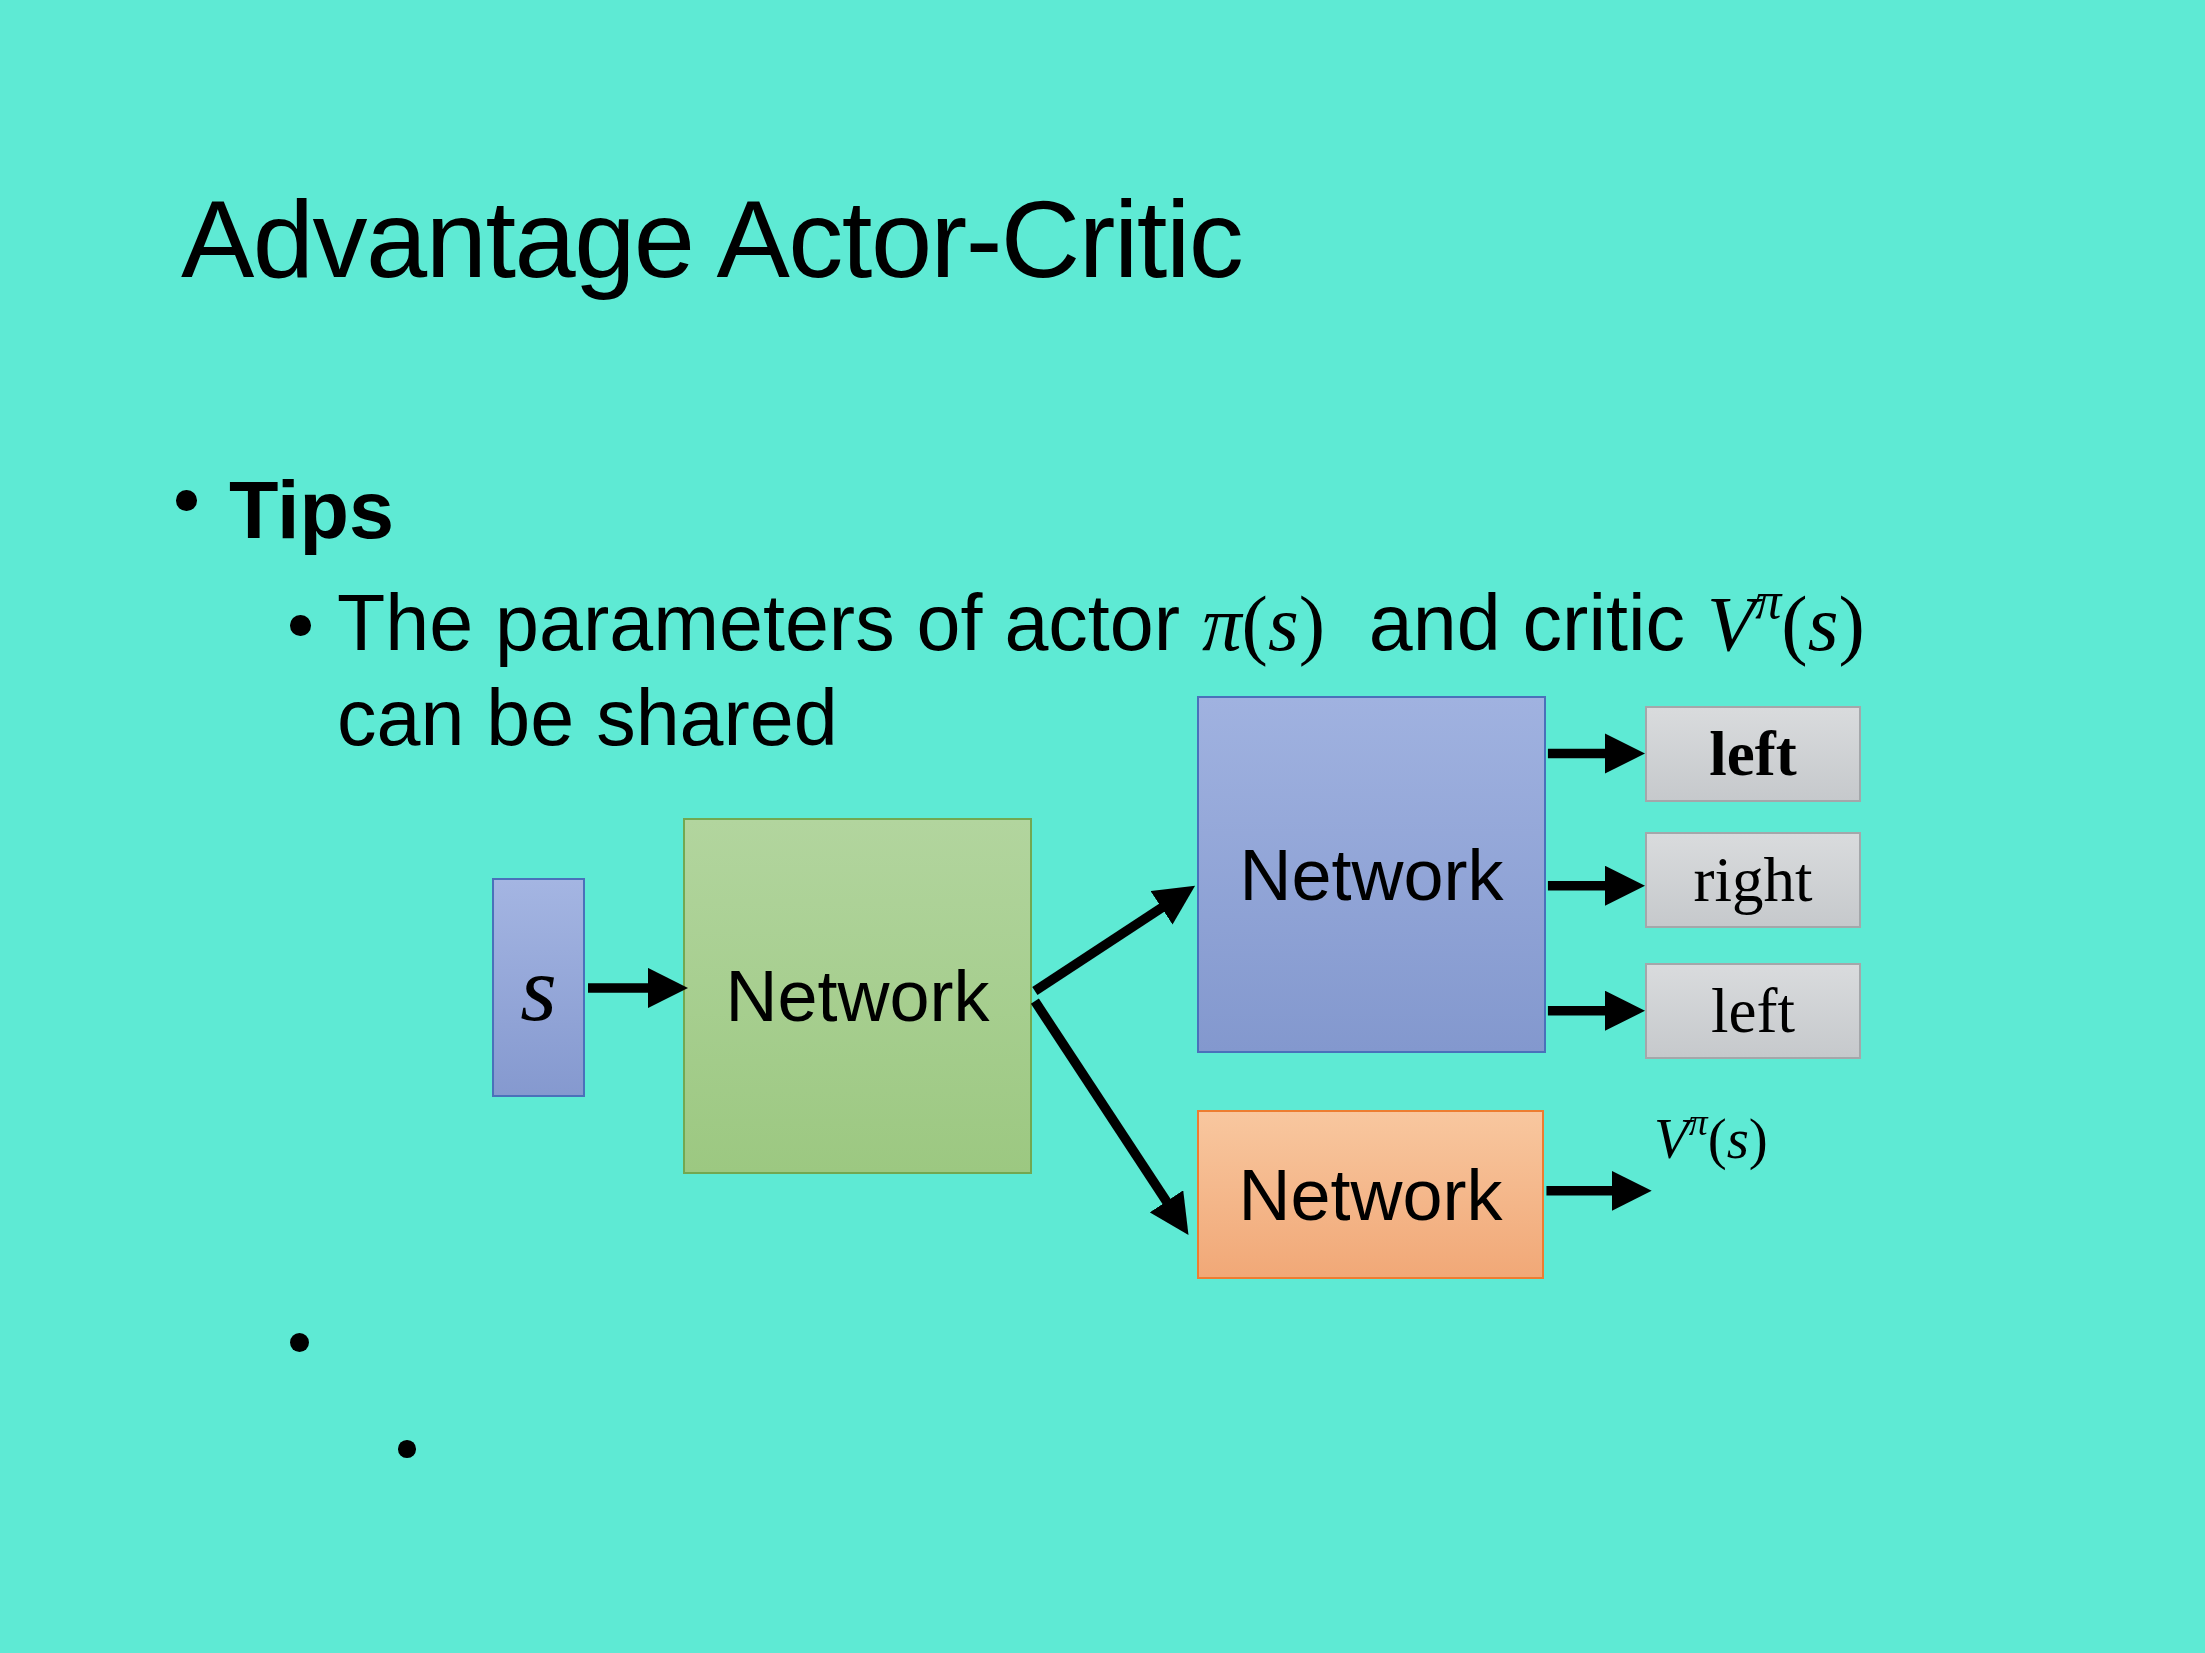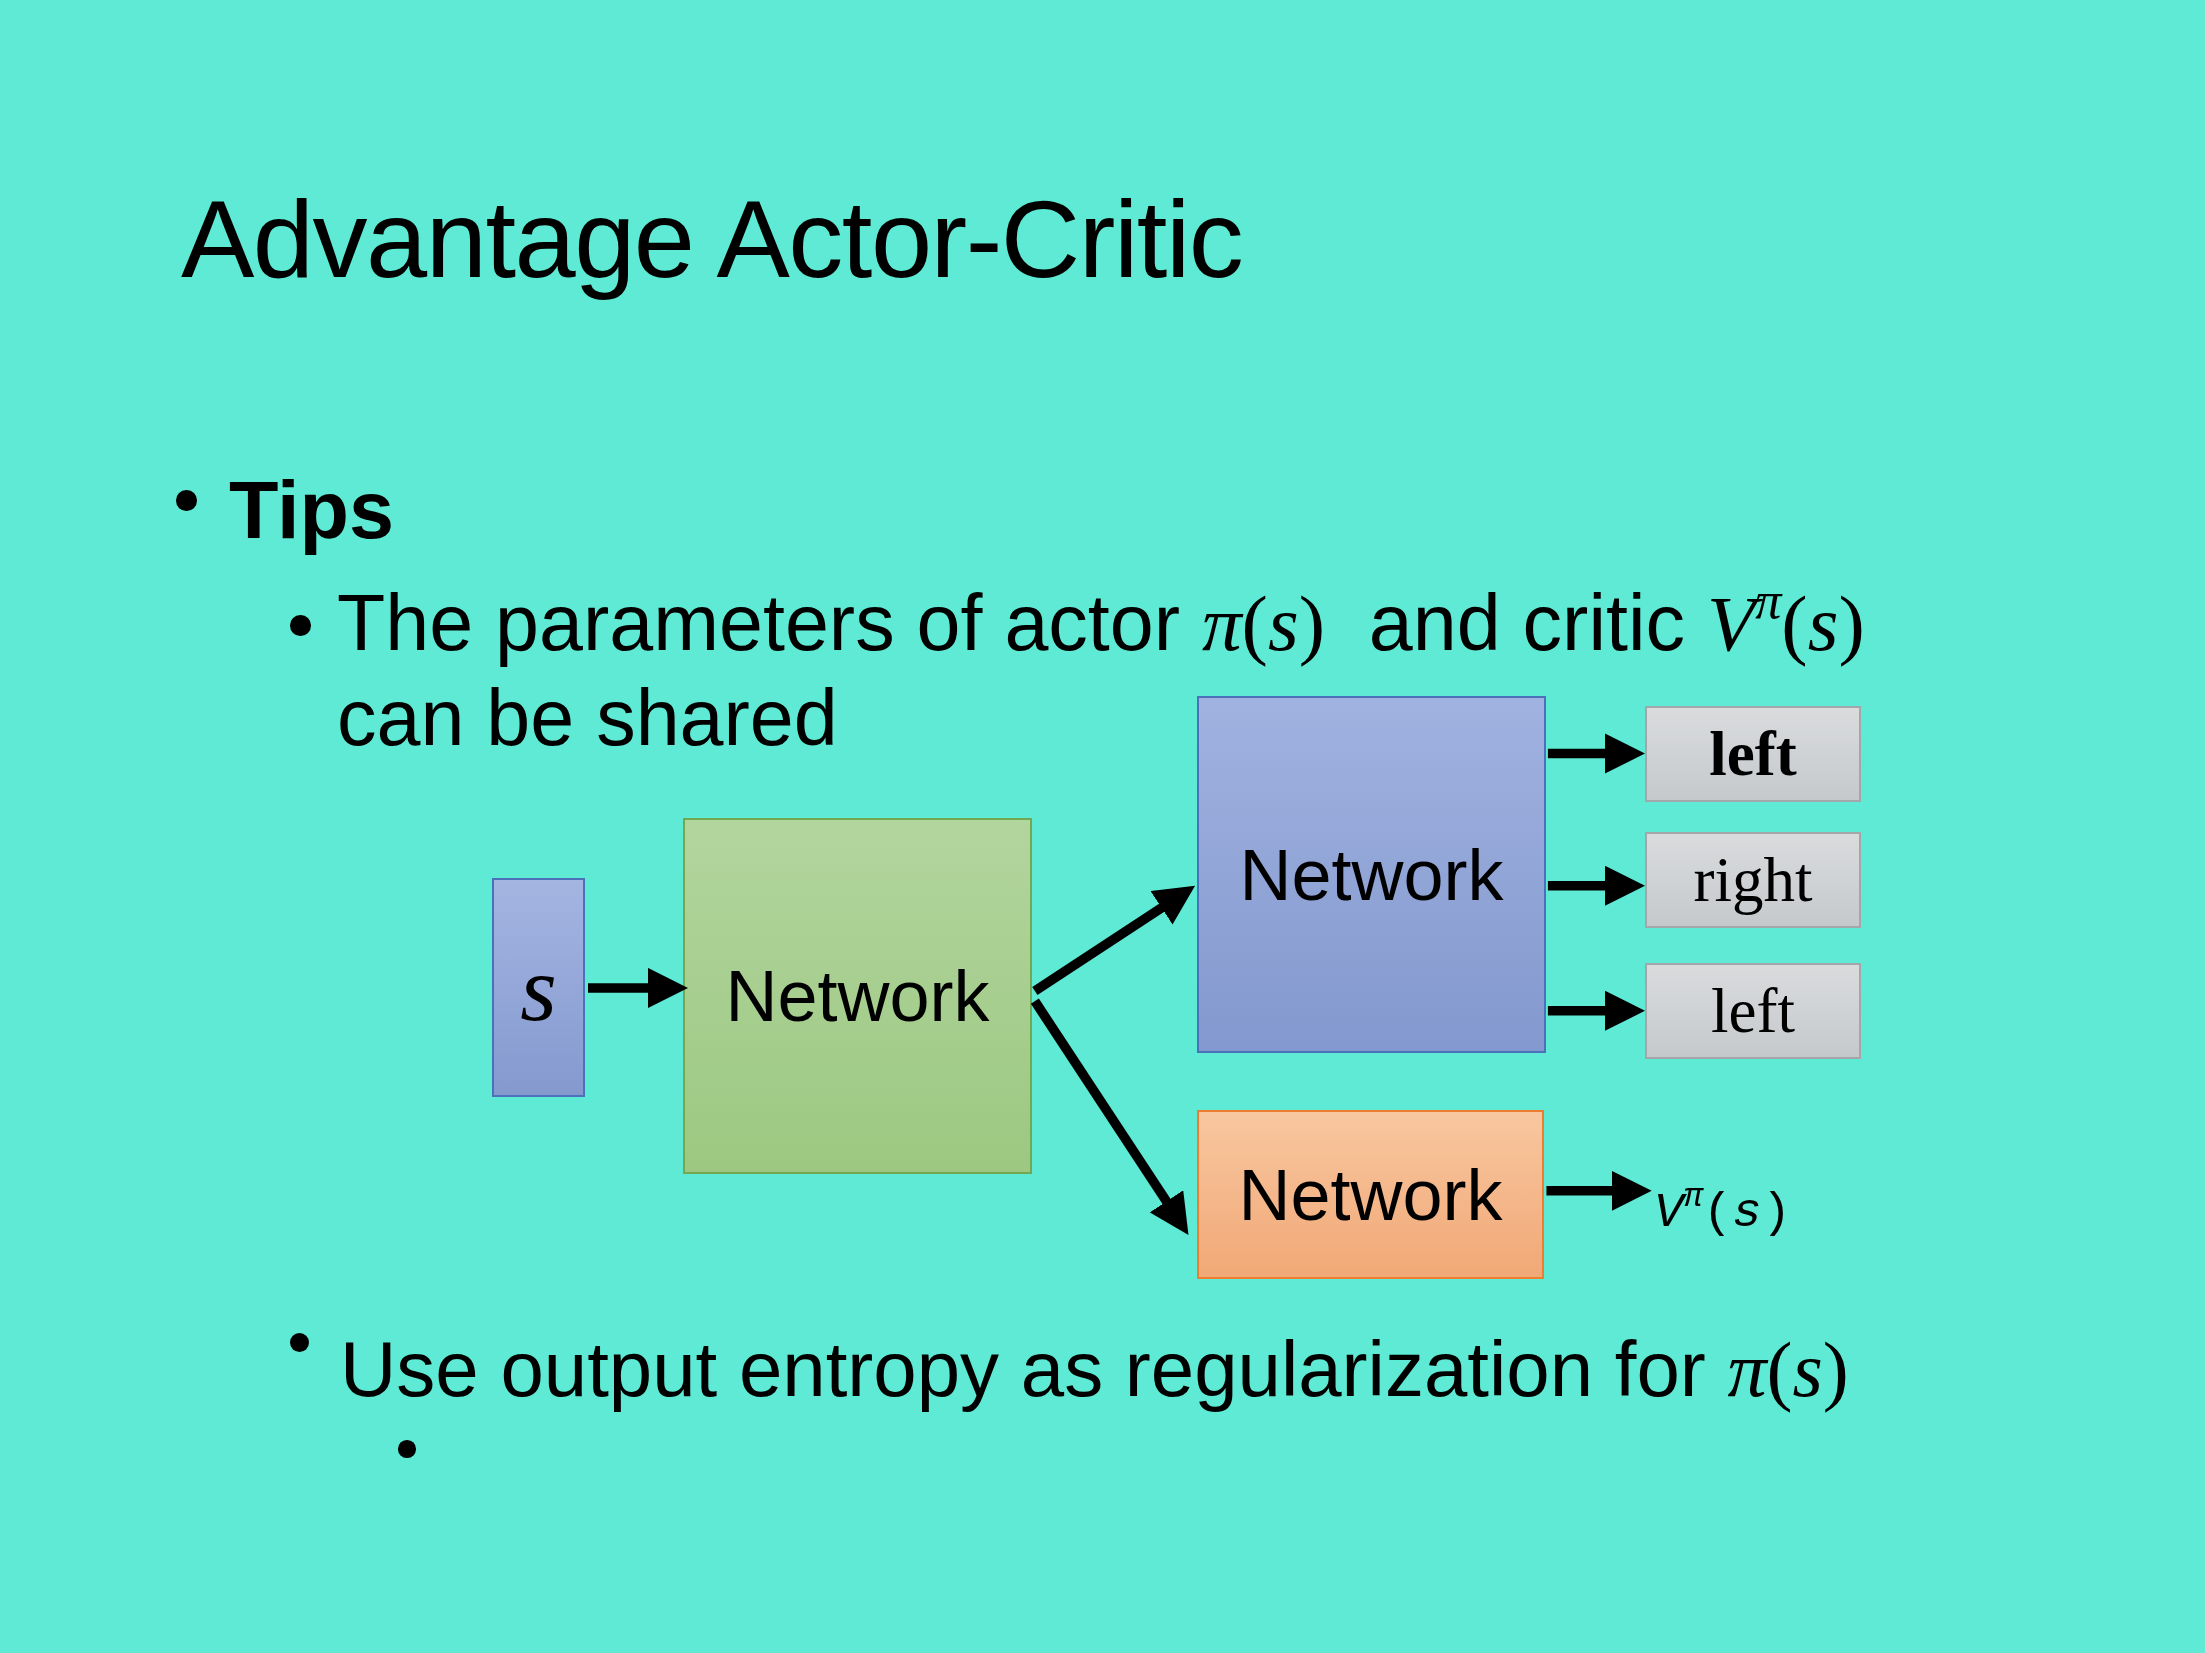--- a/index.html
+++ b/index.html
@@ -42,22 +42,22 @@
     border:2.9px solid #ed7d31;
   }
   .net-label{font-size:72px;font-family:Liberation Sans, sans-serif;}
   .action-box{
     left:1645px;width:216px;height:96px;
     background:linear-gradient(180deg,#d9dbdd 0%,#c6c9cc 100%);
     border:2.9px solid #a4a7aa;
     font-family:"Liberation Serif","DejaVu Serif",serif;font-size:63px;
   }
   .value-formula{
-    position:absolute;left:1654px;top:1179px;font-size:49px;
-    font-family:Liberation Mono, monospace;
+    position:absolute;left:1654px;top:1100px;font-size:57px;
+    font-family:Liberation Serif, serif;
   }
   svg.arrows{position:absolute;left:0;top:0;}
   svg.arrows line{stroke:#000;stroke-width:13;}
 </style>
 </head>
 <body>
 
 <div class="slide">
 
   <div class="title">Advantage Actor-Critic</div>
@@ -105,18 +105,17 @@
     <line x1="800" y1="1344" x2="898" y2="1344" marker-end="url(#ah)"></line>
     <line x1="1408" y1="1348" x2="1594" y2="1226" marker-end="url(#ah)"></line>
     <line x1="1408" y1="1362" x2="1596" y2="1648" marker-end="url(#ah)"></line>
     <line x1="2106" y1="1025" x2="2200" y2="1025" marker-end="url(#ah)"></line>
     <line x1="2106" y1="1205" x2="2200" y2="1205" marker-end="url(#ah)"></line>
     <line x1="2106" y1="1375" x2="2200" y2="1375" marker-end="url(#ah)"></line>
     <line x1="2104" y1="1620" x2="2209" y2="1620" marker-end="url(#ah)"></line>
   </svg>
 
   <div class="dot" style="left:290px;top:1333px;width:19px;height:19px;"></div>
-  <div class="txt" style="left:340px;top:1323px;width:1779px;font-size:78px;"><span>Use output entropy as regularization for </span><span class="math"><span>π</span><span class="up">(</span><span>s</span><span class="up">)</span></span></div>
 
   <div class="dot" style="left:398px;top:1440px;width:17.6px;height:17.6px;"></div>
 
 </div>
 
 
 </body></html>

